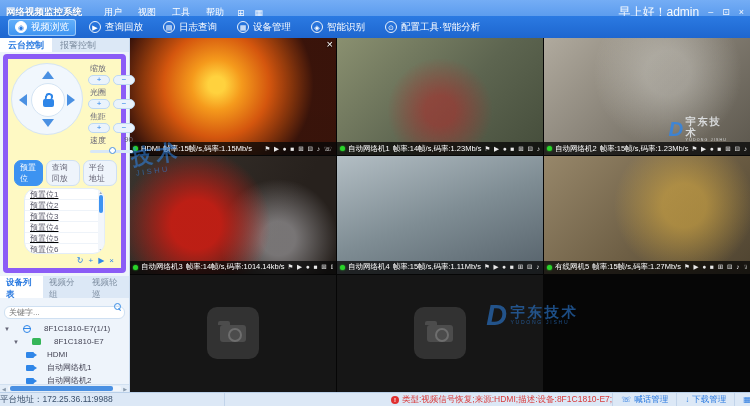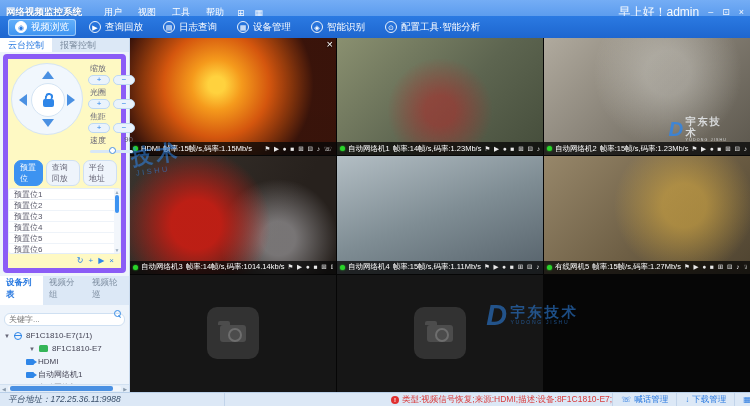--- a/index.html
+++ b/index.html
@@ -23,21 +23,21 @@
   .tool .ticon { width:12px; height:12px; border-radius:50%; border:1px solid rgba(255,255,255,.9);
     display:flex; align-items:center; justify-content:center; font-size:7px; line-height:7px; }
   .tool.active { background:linear-gradient(#64b0fa,#3d93f1); box-shadow:inset 0 0 0 1px rgba(255,255,255,.45); }
   .tool.active .ticon { background:#fff; color:#2b7ae2; border-color:#fff; }
 
   
   .sidebar { position:absolute; top:38px; left:0; width:130px; bottom:14px; background:#eef4fb;
     display:flex; flex-direction:column; z-index:20; border-right:1px solid #c9daee; }
   .ptz-tabs { display:flex; height:14px; background:#dce8f6; font-size:9px; flex:none; }
   .ptz-tab { padding:1px 8px; color:#7d8da0; }
-  .ptz-tab.active { background:#fff; color:#2a7ae0; font-weight:normal; }
+  .ptz-tab.active { background:#fff; color:#2a7ae0; font-weight:bold; }
   .panel { background:#fef9c3; border:5px solid #8b5cf6; border-radius:4px; margin:2px 3px; flex:none; }
 
   .ptz-body { display:flex; padding:4px 3px 2px 3px; }
   .dpad { position:relative; width:72px; height:72px; border-radius:50%; background:#f1f7fd; border:1px solid #d4e4f4; flex:none; }
   .dpad .arr { position:absolute; width:0; height:0; }
   .arr-up   { left:30px; top:7px;  border-left:6px solid transparent; border-right:6px solid transparent; border-bottom:8px solid #4a90e2; }
   .arr-down { left:30px; bottom:7px; border-left:6px solid transparent; border-right:6px solid transparent; border-top:8px solid #4a90e2; }
   .arr-left { top:30px; left:7px; border-top:6px solid transparent; border-bottom:6px solid transparent; border-right:8px solid #4a90e2; }
   .arr-right{ top:30px; right:7px; border-top:6px solid transparent; border-bottom:6px solid transparent; border-left:8px solid #4a90e2; }
   .dpad-center { position:absolute; left:19px; top:19px; width:34px; height:34px; border-radius:50%;
@@ -54,49 +54,49 @@
     color:#2f86e8; font-size:8px; line-height:8px; text-align:center; }
   .speed-row { display:flex; justify-content:space-between; margin:1px 2px 1px 2px; }
   .slider { position:relative; height:8px; margin:0 2px; }
   .slider .track { position:absolute; top:3px; left:0; right:0; height:3px; background:#d7e7f7; border-radius:2px; }
   .slider .thumb { position:absolute; top:0; left:45%; width:7px; height:7px; background:#fff;
     border:1.5px solid #4a90e2; border-radius:50%; }
 
   .preset-tabs { display:flex; gap:3px; padding:3px 4px 2px 6px; flex:none; }
   .ptab { font-size:8px; color:#667; background:#eef4fb; border:1px solid #cfe0f2; border-radius:7px; padding:1px 5px; }
   .ptab.active { background:#3d93f1; border-color:#3d93f1; color:#fff; }
-  .preset-wrap { position:relative; height:66px; overflow:hidden; margin:0 0; border:1px solid #e3edf8; border-radius:3px; flex:none; background:#fff; }
+  .preset-wrap { position:relative; height:66px; overflow:hidden; margin:0 16px; border:1px solid #e3edf8; border-radius:12px; flex:none; background:#fff;text-decoration:underline; }
   .prow { height:11px; line-height:11px; font-size:8px; color:#556; padding-left:5px; border-bottom:1px solid #eef3f9; }
   .vscroll { position:absolute; right:0; top:0; bottom:0; width:6px; background:#f2f6fb; display:flex; flex-direction:column; align-items:center; }
   .vscroll .varr { font-size:5px; color:#9ab; line-height:6px; }
   .vscroll .vthumb { width:4px; height:18px; background:#3d93f1; border-radius:2px; }
   .vscroll .vsp { flex:1; }
   .preset-actions { display:flex; justify-content:flex-end; gap:5px; padding:2px 7px 3px 0; flex:none; }
   .pact { color:#2f86e8; font-size:8px; line-height:9px; }
 
-  .dev-tabs { display:flex; height:29px; background:#dce8f6; font-size:8.5px; flex:none; margin-top:1px; }
+  .dev-tabs { display:flex; height:22px; background:#dce8f6; font-size:8.5px; flex:none; margin-top:1px; }
   .dtab { padding:1px 6px; color:#7d8da0; }
   .dtab.active { background:#fff; color:#2a7ae0; font-weight:bold; }
   .searchbox { position:relative; margin:3px 4px; flex:none; }
   .searchbox input { width:100%; height:13px; font-size:8px; color:#555; border:1px solid #cfe0f2; border-radius:6px;
     padding:0 14px 0 4px; background:#fff; outline:none; }
   .mag { position:absolute; right:4px; top:2px; width:7px; height:7px; }
   .mag::before { content:""; position:absolute; left:0; top:0; width:5px; height:5px; border:1.2px solid #3a8ee6; border-radius:50%; }
   .mag::after { content:""; position:absolute; right:0; bottom:0; width:3px; height:1.2px; background:#3a8ee6; transform:rotate(45deg); }
 
   .tree { flex:1; overflow:hidden; font-size:8px; color:#445; background:#eef4fb; }
-  .trow { height:13px; display:flex; align-items:center; gap:4px; white-space:nowrap; }
+  .trow { height:13px; display:flex; align-items:center; gap:13px; white-space:nowrap; }
   .tarr { font-size:6px; color:#667; width:6px; }
   .globe { width:8px; height:8px; border:1.5px solid #2f86e8; border-radius:50%; position:relative; flex:none; }
   .globe::after { content:""; position:absolute; left:-1px; top:2.5px; width:8px; height:1px; background:#2f86e8; }
   .devico { width:9px; height:7px; background:#35b558; border-radius:1.5px; flex:none; }
   .cam { width:8px; height:6px; background:#2f86e8; border-radius:1px; position:relative; flex:none; }
   .cam::after { content:""; position:absolute; right:-3px; top:1px; border-left:3px solid #2f86e8;
     border-top:2px solid transparent; border-bottom:2px solid transparent; }
-  .ind1 { padding-left:4px; } .ind2 { padding-left:29px; } .ind3 { padding-left:26px; }
+  .ind1 { padding-left:4px; } .ind2 { padding-left:13px; } .ind3 { padding-left:26px; }
 
   .hscroll { height:8px; flex:none; display:flex; align-items:center; background:#e3edf8; border-top:1px solid #d2e1f1; }
   .harr { font-size:5px; color:#89a; padding:0 2px; }
   .htrack { flex:1; height:5px; background:#f2f6fb; border-radius:2px; position:relative; }
   .hthumb { position:absolute; left:2px; right:8px; top:0; height:5px; background:#4a90e2; border-radius:2px; }
 
   
   .grid { position:absolute; top:38px; left:130px; right:0; bottom:14px; display:grid;
     grid-template-columns:repeat(3,1fr); grid-template-rows:repeat(3,1fr); gap:1px; background:#060606; }
   .cell { position:relative; overflow:hidden; background:#161616; }
@@ -128,21 +128,21 @@
   .wm .wcn { font-size:17px; font-weight:bold; color:#2e86ea; letter-spacing:3px; line-height:18px; }
   .wm .wen { font-size:6px; color:#2e86ea; letter-spacing:2px; }
   .wm1 { left:60px; top:150px; transform:rotate(-8deg) scale(1.25); }
   .wm2 { left:478px; top:300px; transform:scale(.85); }
   .wm3 { left:648px; top:108px; transform:scale(.6); opacity:.8; }
   .wm3 .wcn, .wm3 .wen { color:#f2f6fa; }
 
   
   .statusbar { position:absolute; left:0; right:0; bottom:0; height:14px; background:#dce8f6; border-top:1px solid #b9cfe8;
     display:flex; align-items:center; font-size:8.5px; color:#3a506b; z-index:30; }
-  .sb-platform { width:225px; padding-left:8px; border-right:1px solid #c2d4ea; height:100%; display:flex; align-items:center; flex:none;font-style:italic; }
+  .sb-platform { width:225px; padding-left:0; border-right:1px solid #c2d4ea; height:100%; display:flex; align-items:center; flex:none; }
   .sb-alarm { display:flex; align-items:center; gap:3px; margin-left:166px; color:#d93a3a; white-space:nowrap; }
   .alarm-ico { width:8px; height:8px; border-radius:50%; background:#e03030; color:#fff; font-size:6px; line-height:8px;
     text-align:center; font-weight:bold; flex:none; }
   .sb-btn { display:flex; align-items:center; gap:3px; color:#2a7ae0; padding:0 8px; border-left:1px solid #c2d4ea; height:100%; white-space:nowrap; }
   .sb-btn:first-of-type { border-left:none; }
   .sb-bico { font-size:8px; }
 </style>
 </head>
 <body>
 

